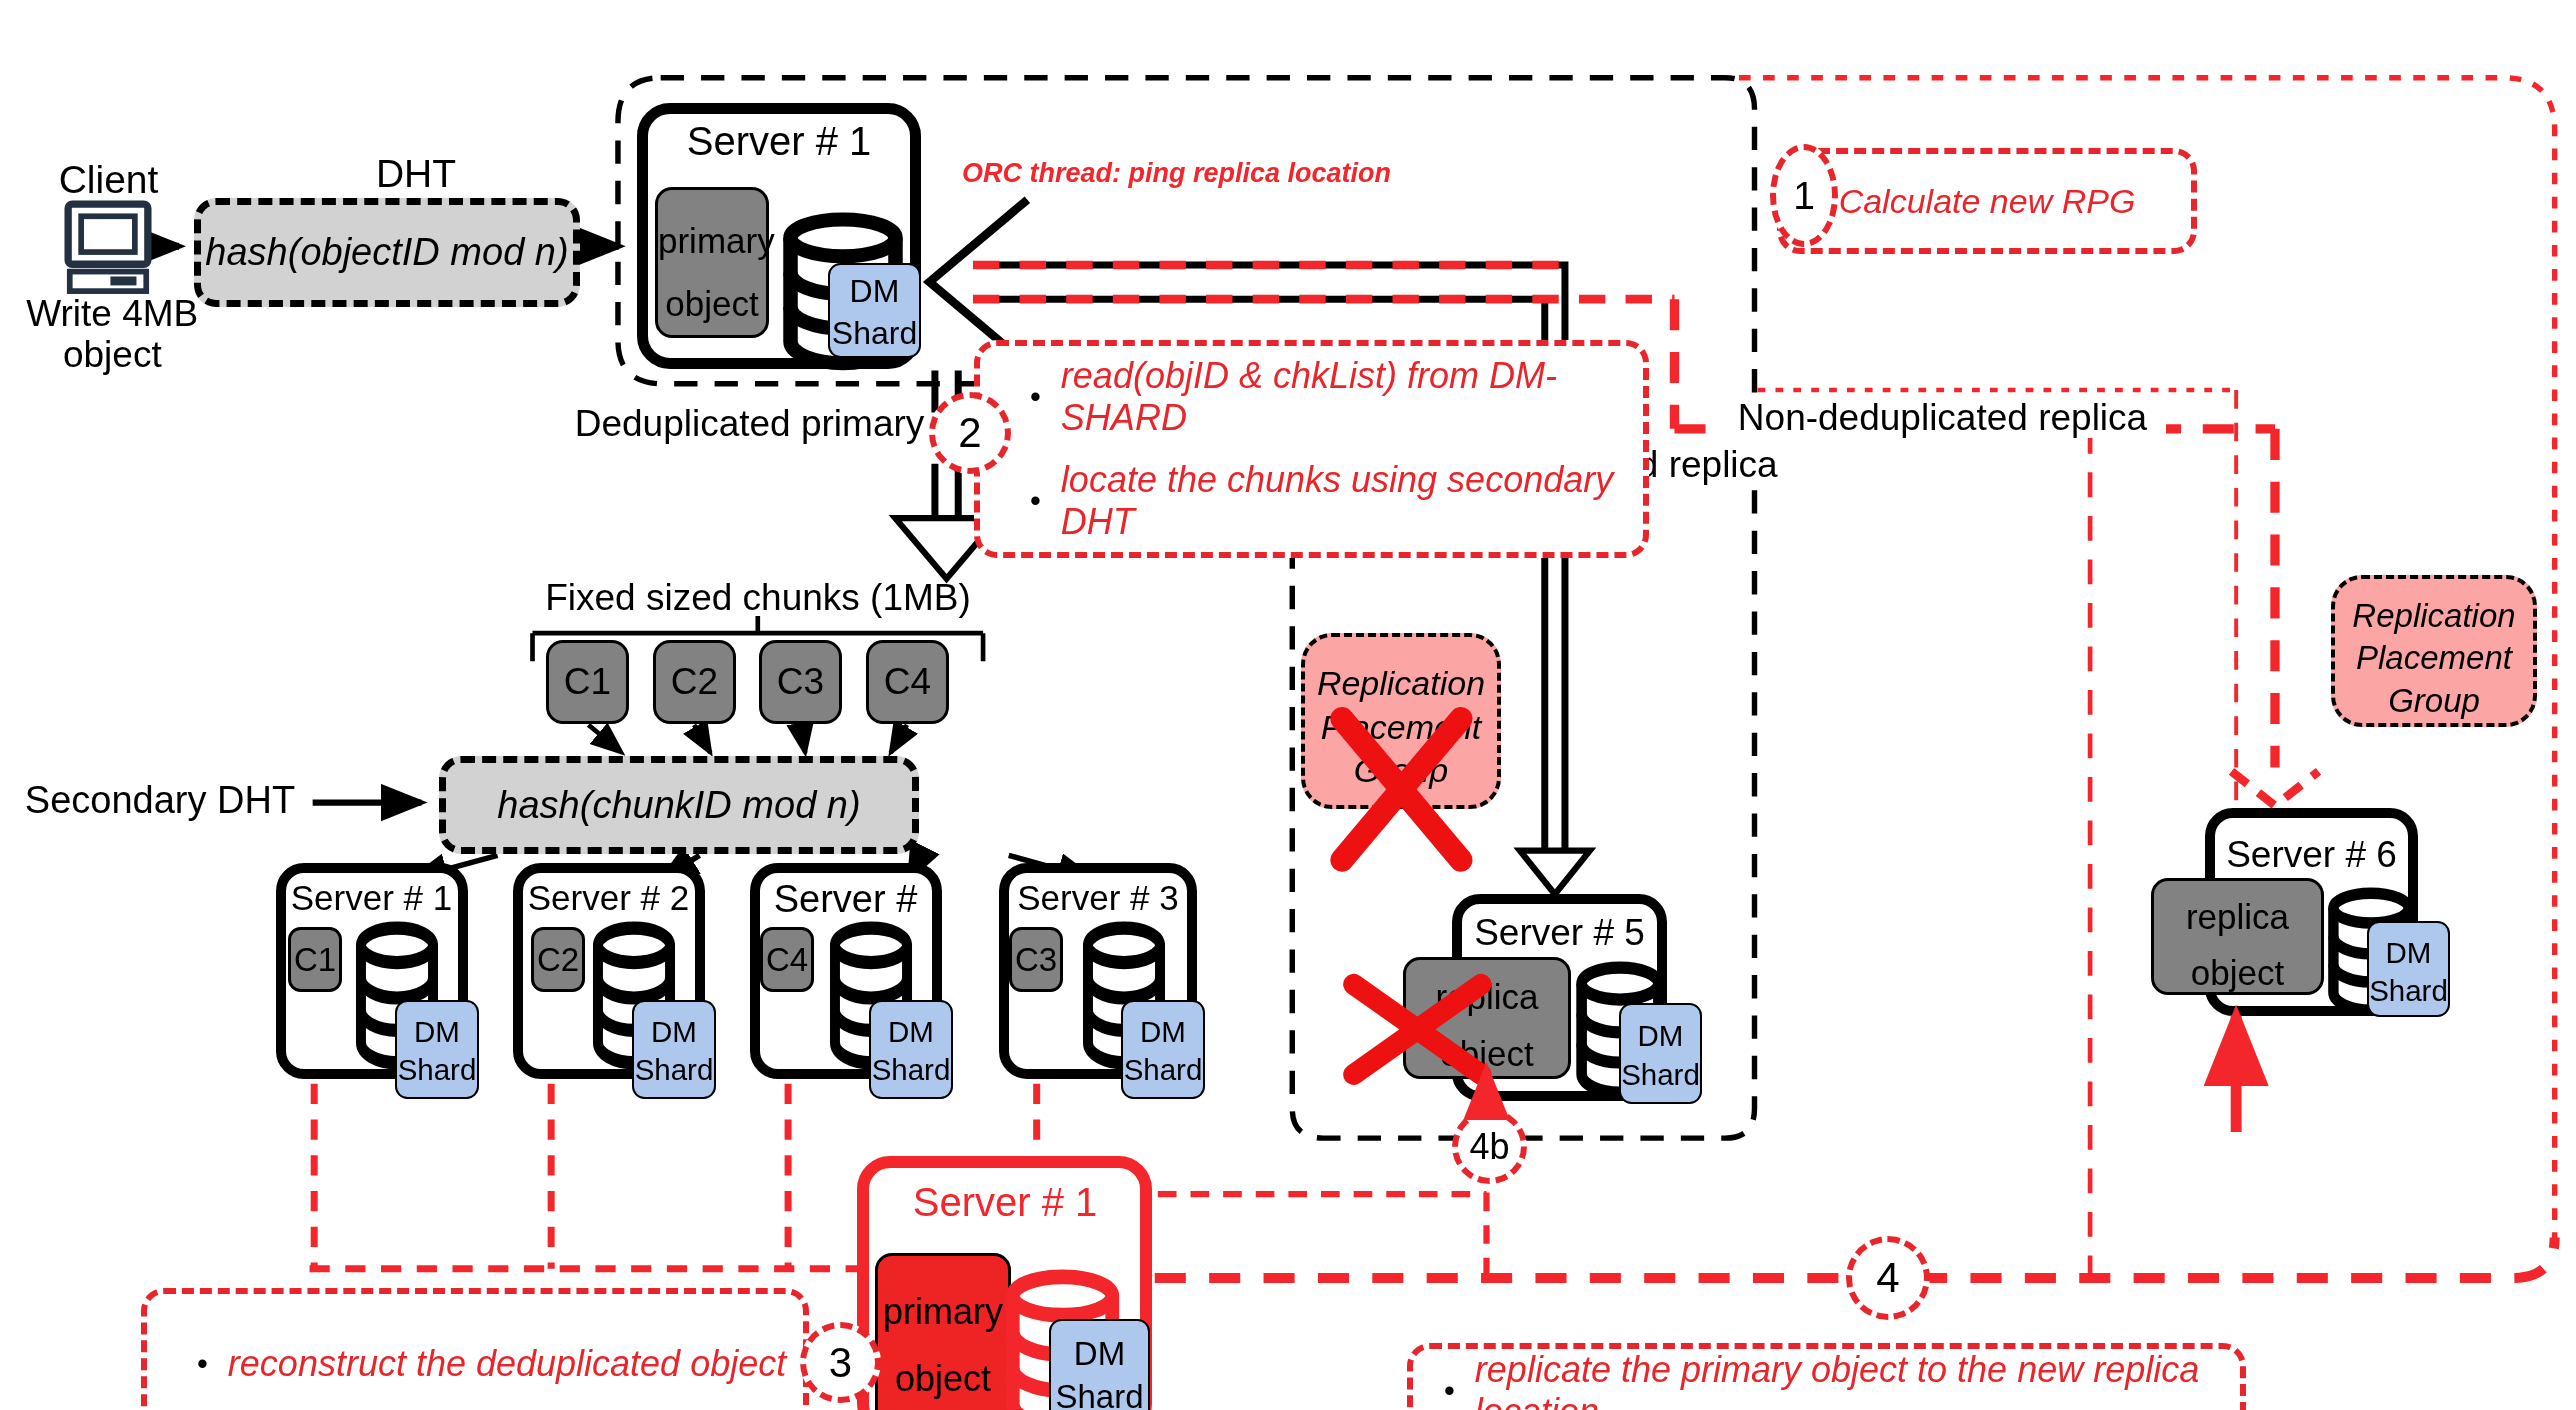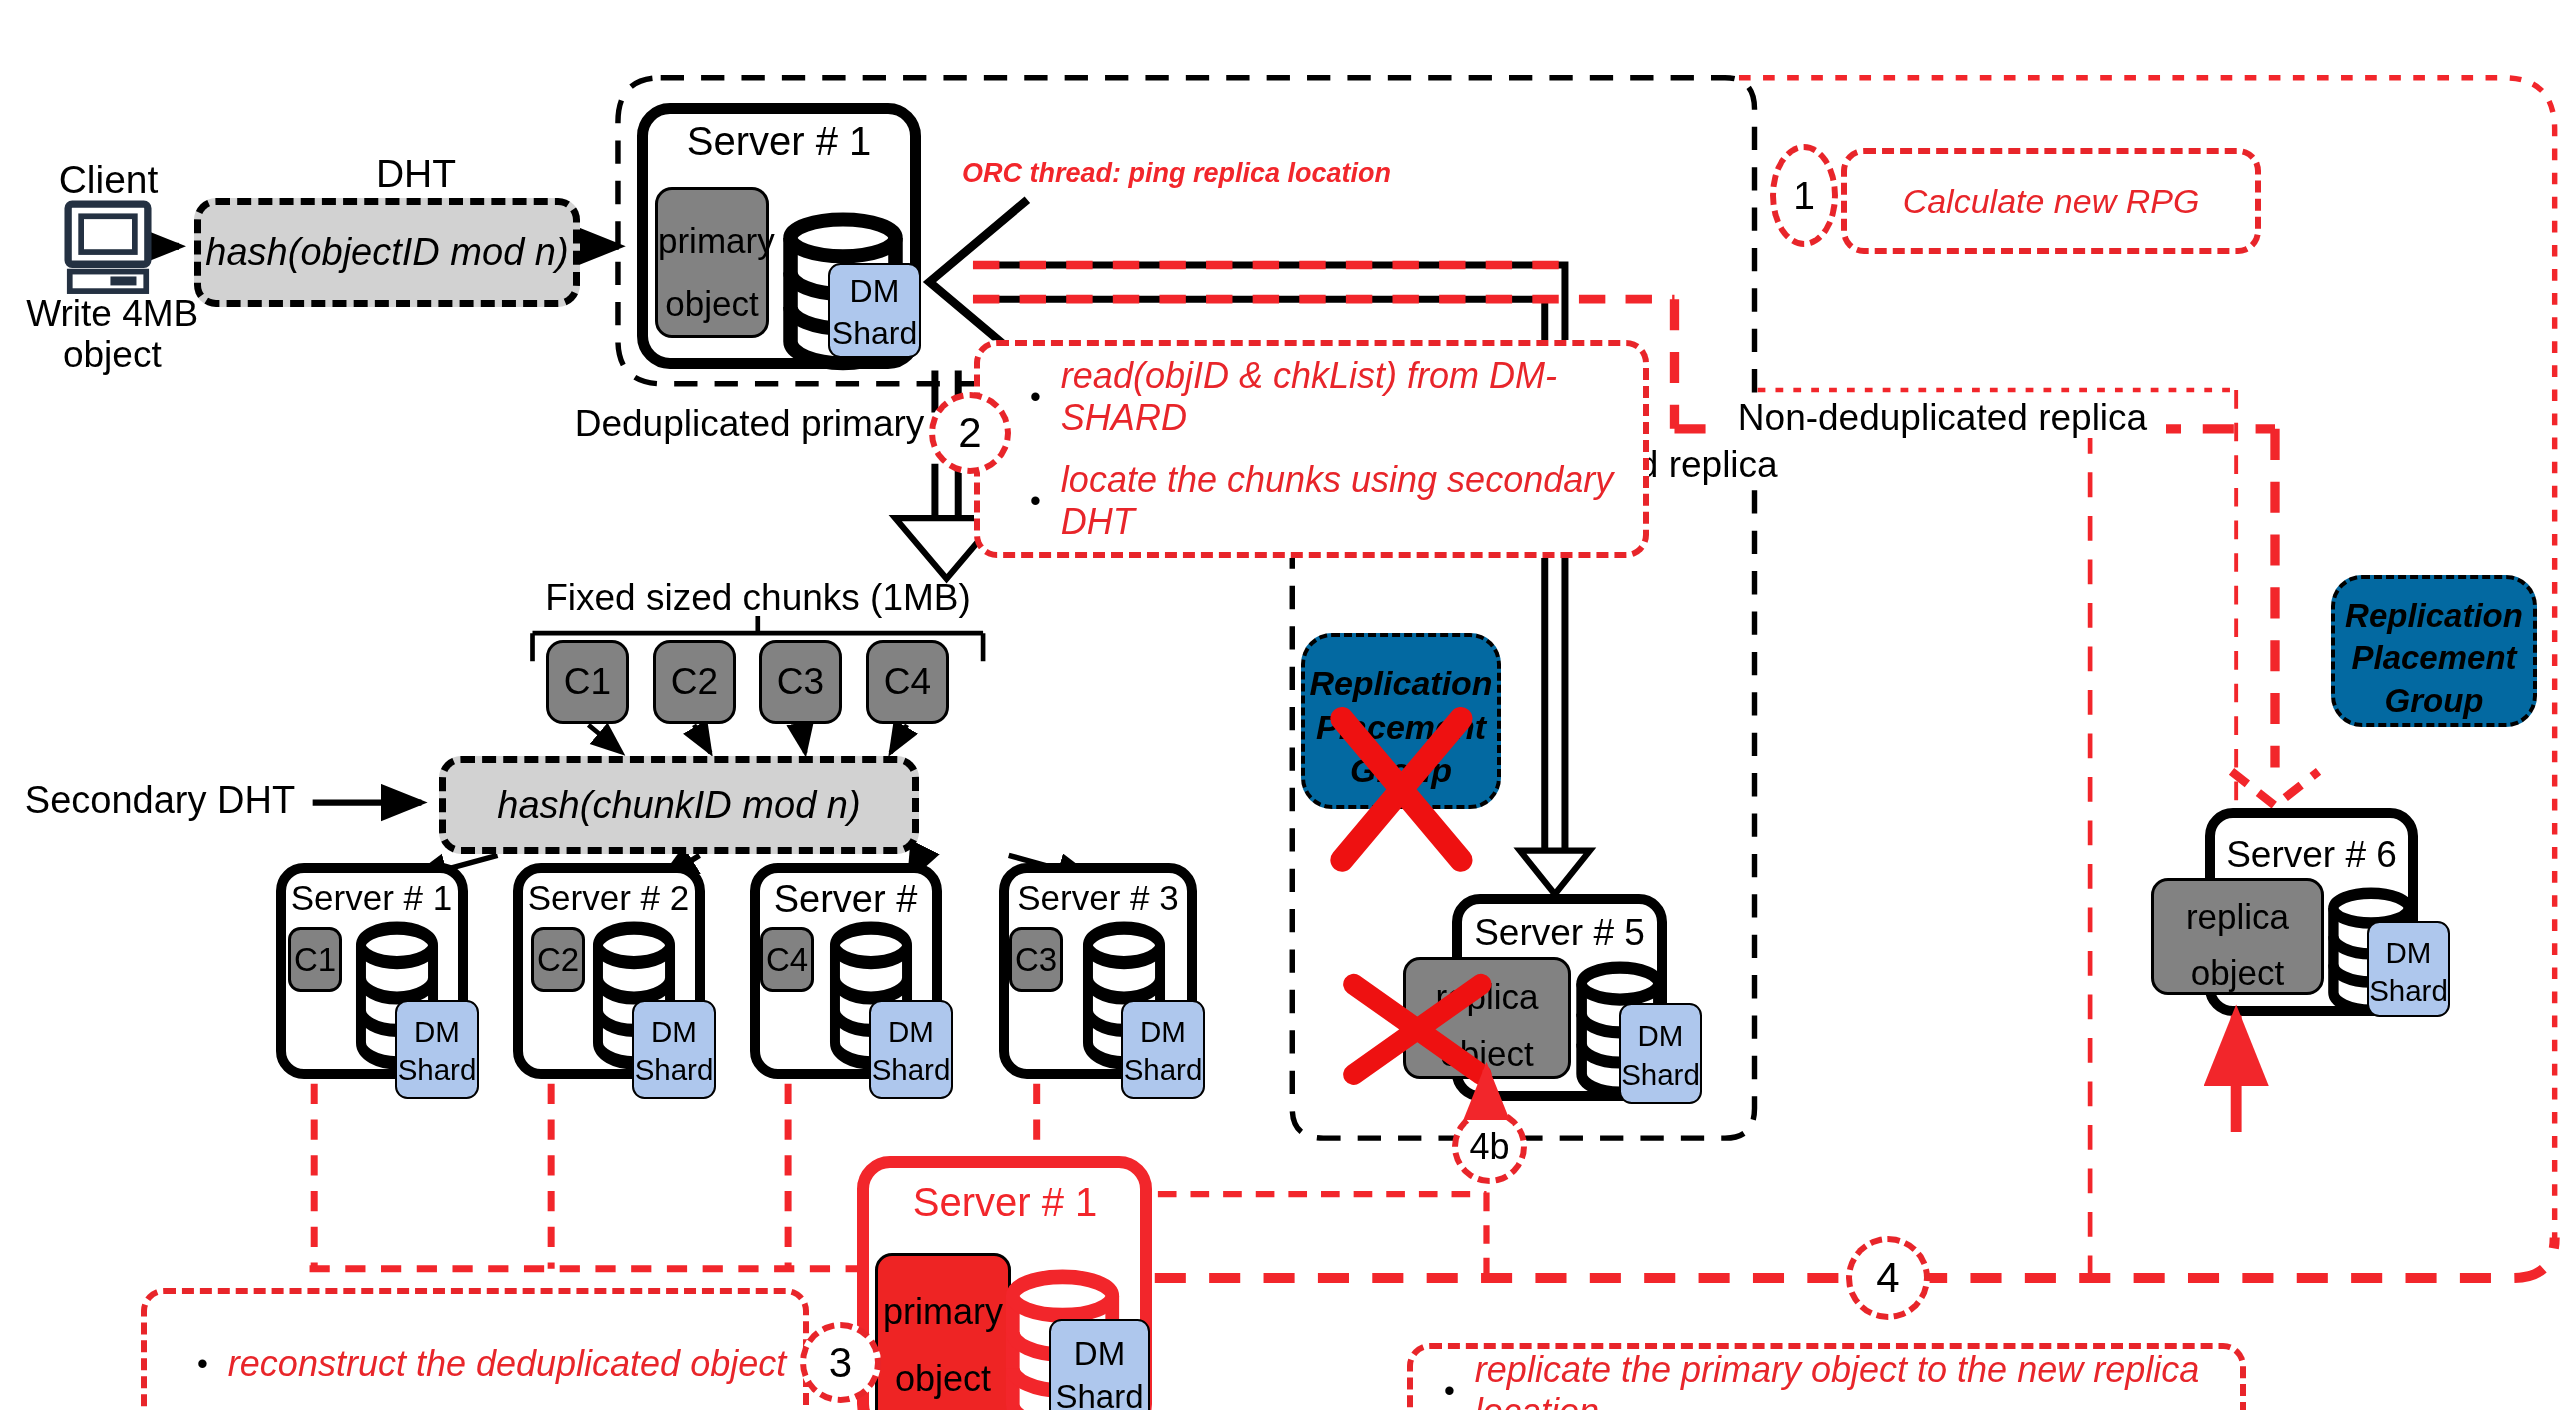--- a/index.html
+++ b/index.html
@@ -24,22 +24,22 @@
   .hashbox{position:absolute;background:#d2d2d2;border:7.8px dashed #000;border-radius:22px;
            font-style:italic;display:flex;align-items:center;justify-content:center;
            z-index:2;box-sizing:border-box;}
   .stepbox{position:absolute;border:6.2px dashed #e8252a;border-radius:23px;background:#fff;
            color:#e8252a;font-style:italic;z-index:3;box-sizing:border-box;
            display:flex;flex-direction:column;justify-content:center;}
   .steprow{display:flex;align-items:center;gap:20px;padding-left:50px;}
   .bullet{color:#000;font-style:normal;font-size:31px;}
   .stepcircle{position:absolute;border:6.2px dashed #e8252a;border-radius:50%;background:#fff;
               color:#000;display:flex;align-items:center;justify-content:center;z-index:4;box-sizing:border-box;}
-  .rpgbox{position:absolute;border:4.7px dashed #000;border-radius:31px;background:#0369a1;
-          font-style:italic;text-align:center;z-index:2;box-sizing:border-box;font-weight:bold;}
+  .rpgbox{position:absolute;border:4.7px dashed #000;border-radius:31px;background:#fca5a5;
+          font-style:italic;text-align:center;z-index:2;box-sizing:border-box;}
 </style>
 </head>
 <body>
 
 <div id="canvas">
 
   <svg class="layer" width="2576" height="1410" viewBox="0 0 3315 1815">
     <defs>
       <marker id="mAh" markerWidth="9" markerHeight="8" refX="6.5" refY="3" orient="auto" markerUnits="strokeWidth">
         <path d="M0,0 L7.5,3 L0,6 Z" fill="#000"></path>
@@ -272,21 +272,21 @@
     <path d="M13,56 a47,20 0 0 0 94,0 M13,88 a47,20 0 0 0 94,0" fill="none" stroke="#f2262b" stroke-width="13"></path>
   </svg>
   <div class="shard" style="left:1049px;top:1284px;width:101px;height:113px;font-size:33px;padding-top:12.4px;">
     <div>DM</div>
     <div>Shard</div>
   </div>
 
   <div class="stepcircle" style="left:1770px;top:109px;width:68px;height:103px;font-size:39px;">
     <span>1</span>
   </div>
-  <div class="stepbox" style="left:1841px;top:113px;width:420px;height:106px;align-items:center;font-size:34px;">
+  <div class="stepbox" style="left:1777px;top:113px;width:420px;height:106px;align-items:center;font-size:34px;">
     <span>Calculate new RPG</span>
   </div>
 
   <div class="stepbox" style="left:974px;top:305px;width:675px;height:218px;font-size:36px;gap:20px;">
     <div class="steprow">
       <span class="bullet">•</span>
       <span>read(objID &amp; chkList) from DM-SHARD</span>
     </div>
     <div class="steprow">
       <span class="bullet">•</span>

